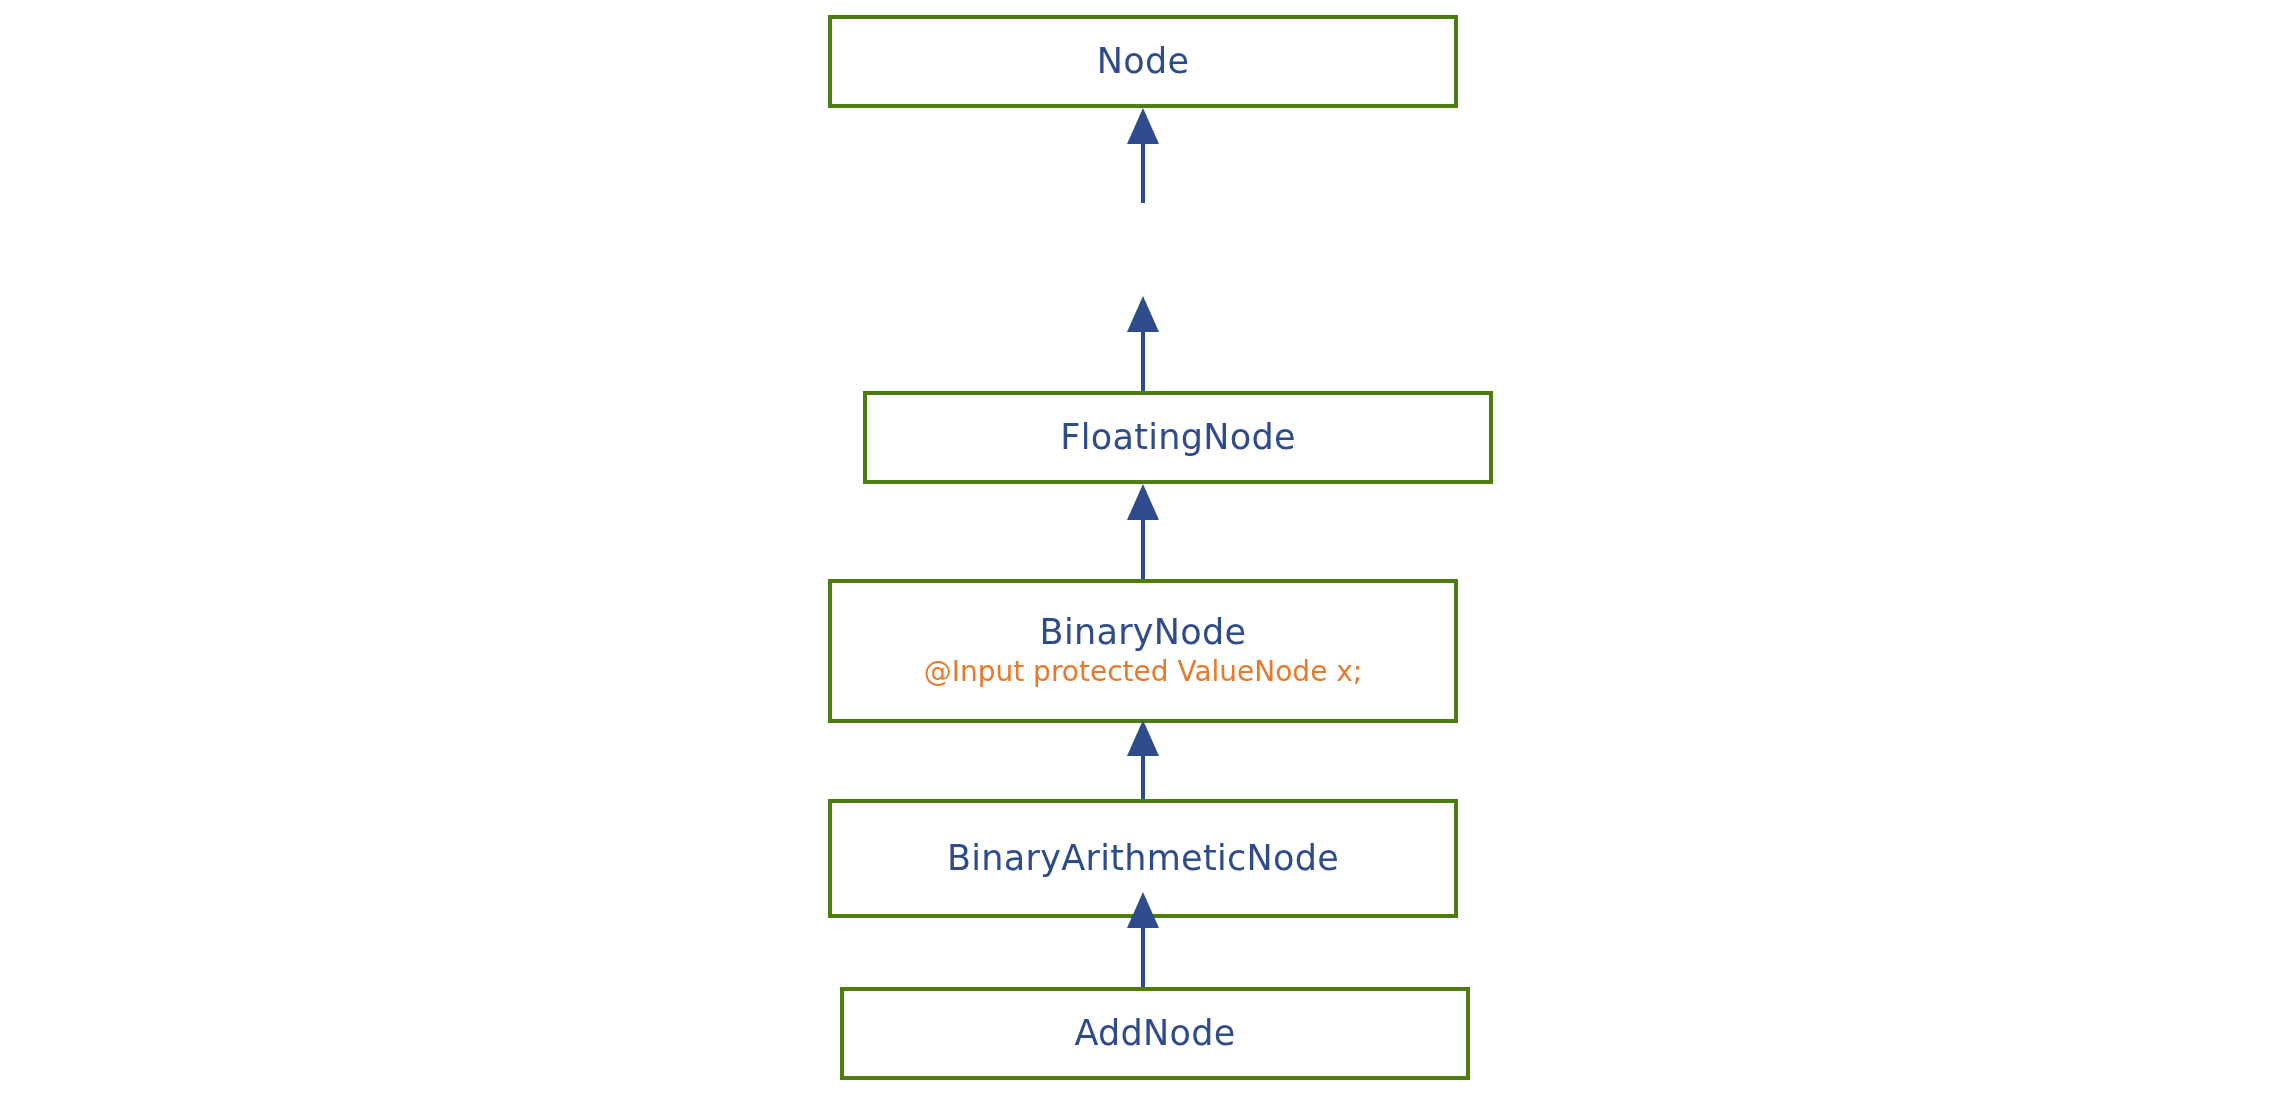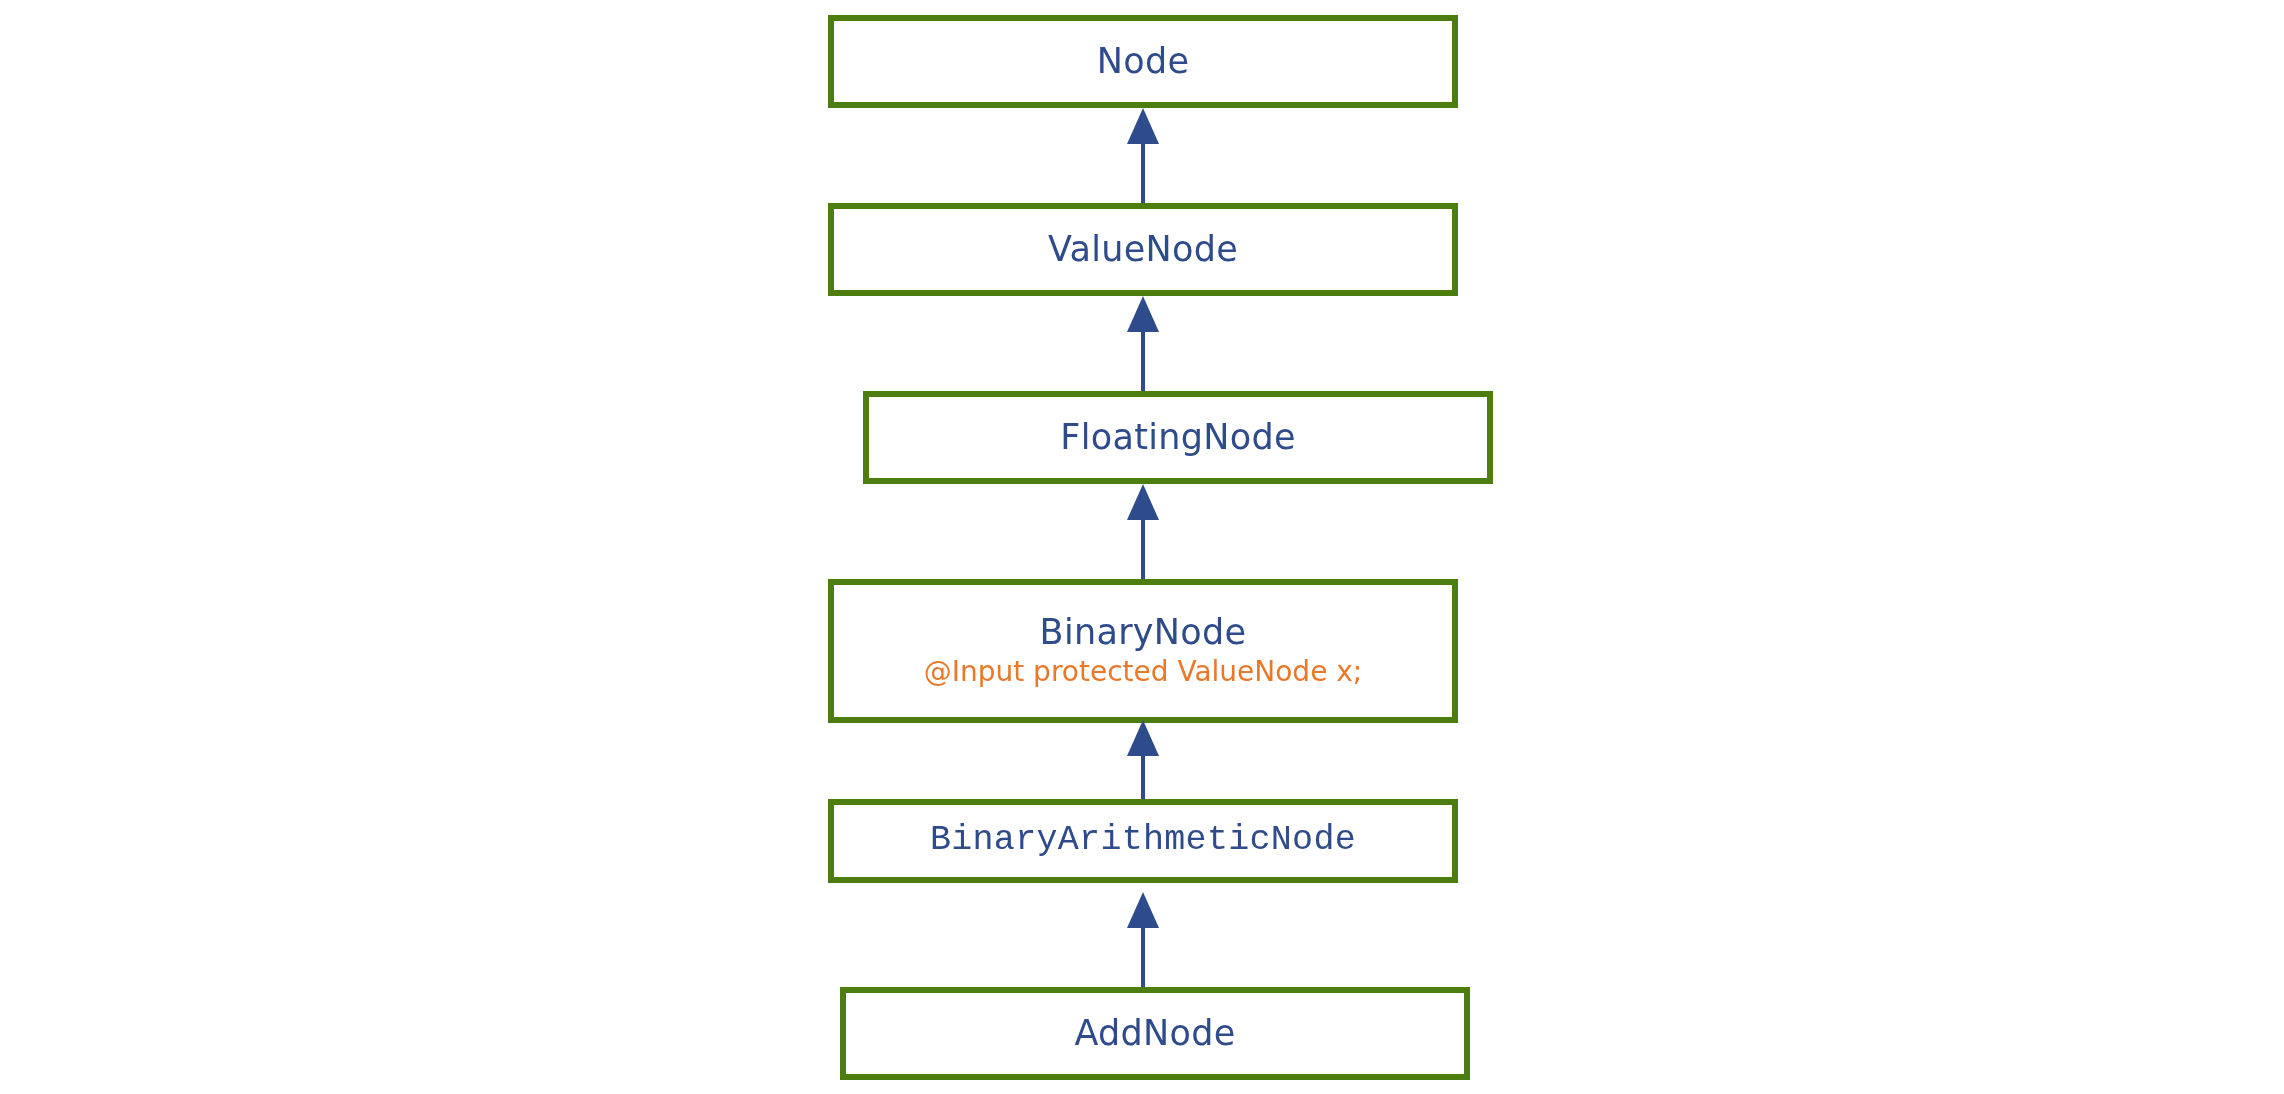--- a/index.html
+++ b/index.html
@@ -22,21 +22,21 @@
     background: #ffffff;
   }
 
   
   .class-box {
     position: absolute;
     left: 828px;
     width: 630px;
     box-sizing: border-box;
     background: #ffffff;
-    border: 6px solid #4d7c0f;
+    border: 4px solid #4d7c0f;
     display: flex;
     flex-direction: column;
     align-items: center;
     justify-content: center;
     text-align: center;
   }
 
   .class-name {
     color: #2e4b8b;
     font-size: 35px;
@@ -91,23 +91,20 @@
 
   <div class="class-box" id="box-node" style="top:15px; height:93px;">
     <div class="class-name">Node</div>
   </div>
 
   <div class="connector" style="top:108px; height:95px;">
     <div class="arrow-head"></div>
     <div class="arrow-stem" style="height:61px;"></div>
   </div>
 
-  <div class="class-box" id="box-value-node" style="top:203px; height:93px;">
-    <div class="class-name">ValueNode</div>
-  </div>
 
   <div class="connector" style="top:296px; height:95px;">
     <div class="arrow-head"></div>
     <div class="arrow-stem" style="height:61px;"></div>
   </div>
 
   <div class="class-box" id="box-floating-node" style="top:391px; height:93px;margin-left:35px;">
     <div class="class-name">FloatingNode</div>
   </div>
 
@@ -121,21 +118,21 @@
     <div class="attr-list">
       <div class="attr-line">@Input protected ValueNode x;</div>
     </div>
   </div>
 
   <div class="connector" style="top:720px; height:79px;">
     <div class="arrow-head"></div>
     <div class="arrow-stem" style="height:45px;"></div>
   </div>
 
-  <div class="class-box" id="box-binary-arithmetic-node" style="top:799px; height:84px;font-family:Liberation Mono, monospace;">
+  <div class="class-box" id="box-binary-arithmetic-node" style="top:799px; height:119px;">
     <div class="class-name">BinaryArithmeticNode</div>
   </div>
 
   <div class="connector" style="top:892px; height:95px;">
     <div class="arrow-head"></div>
     <div class="arrow-stem" style="height:61px;"></div>
   </div>
 
   <div class="class-box" id="box-add-node" style="top:987px; height:93px;margin-left:12px;">
     <div class="class-name">AddNode</div>

